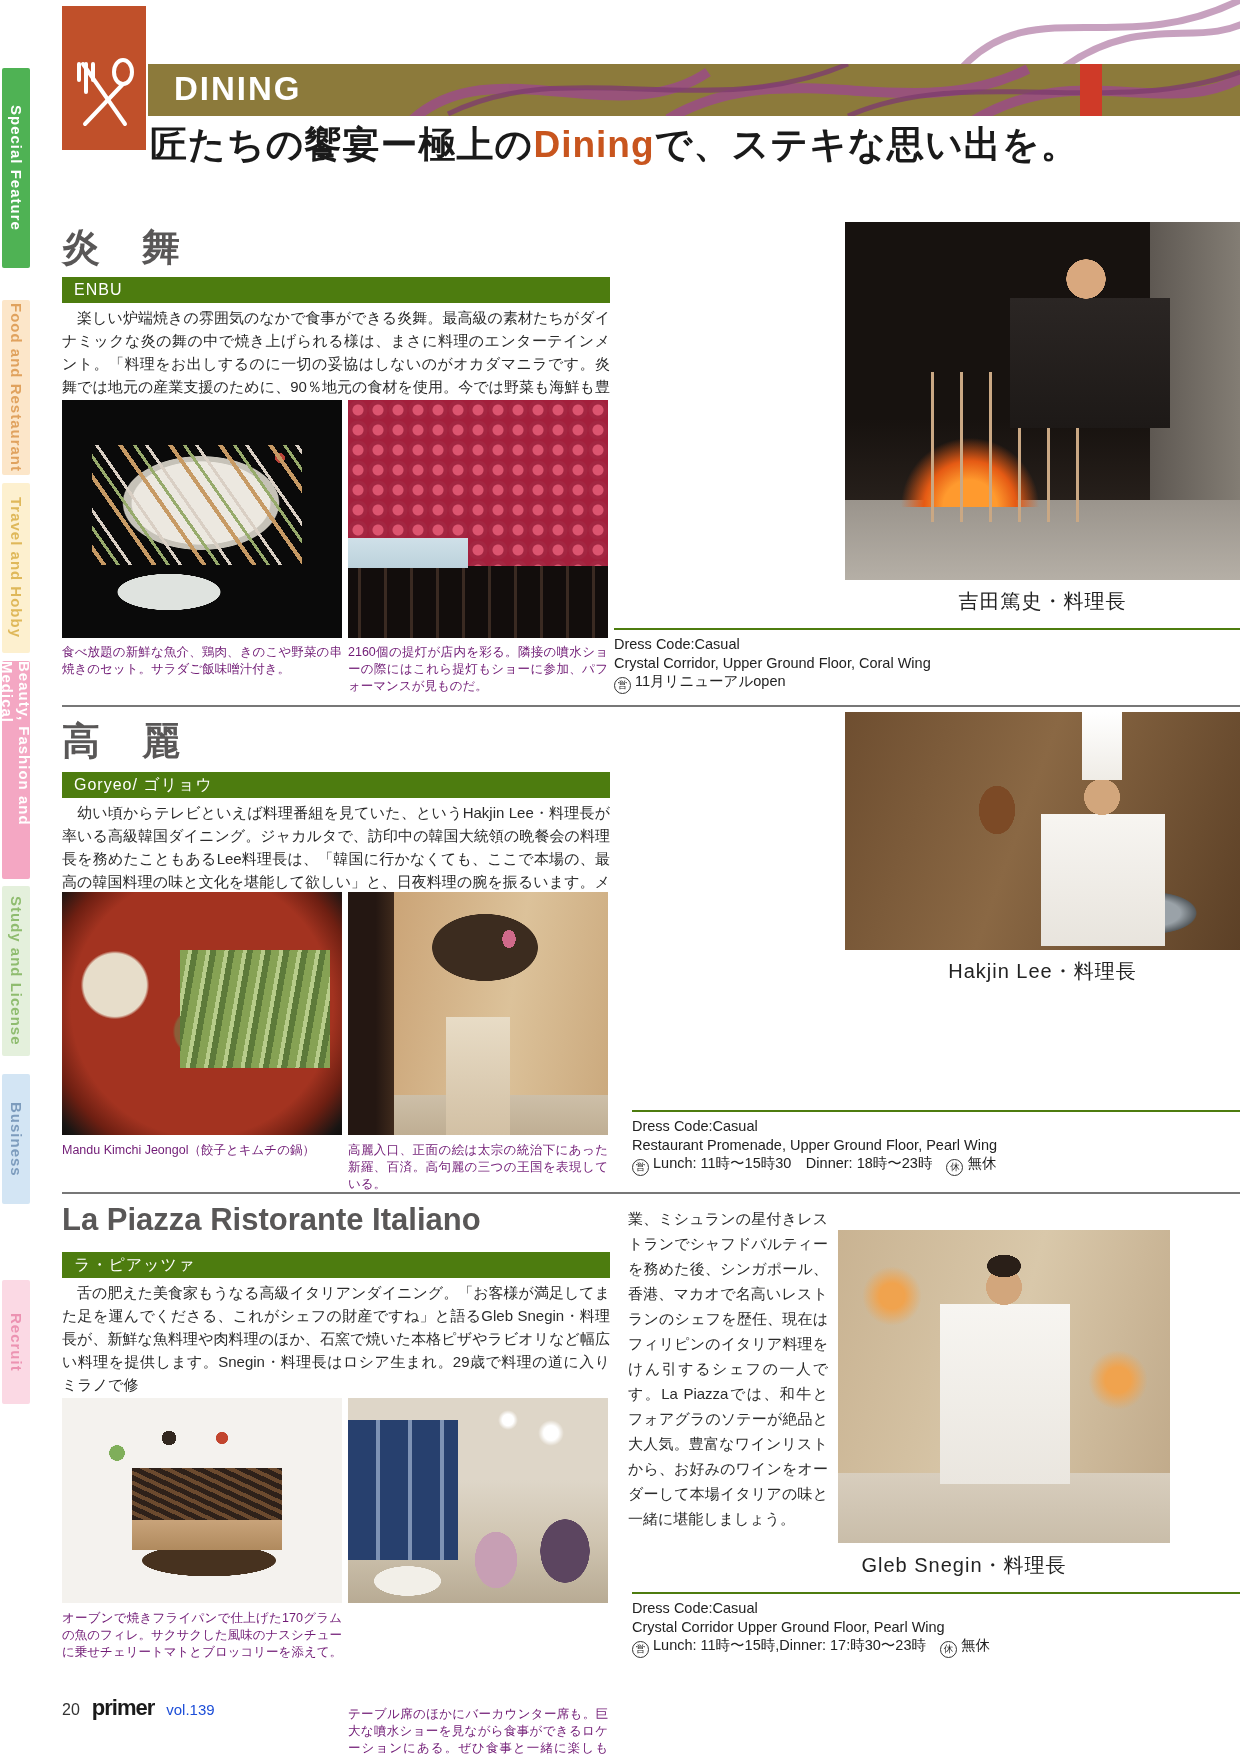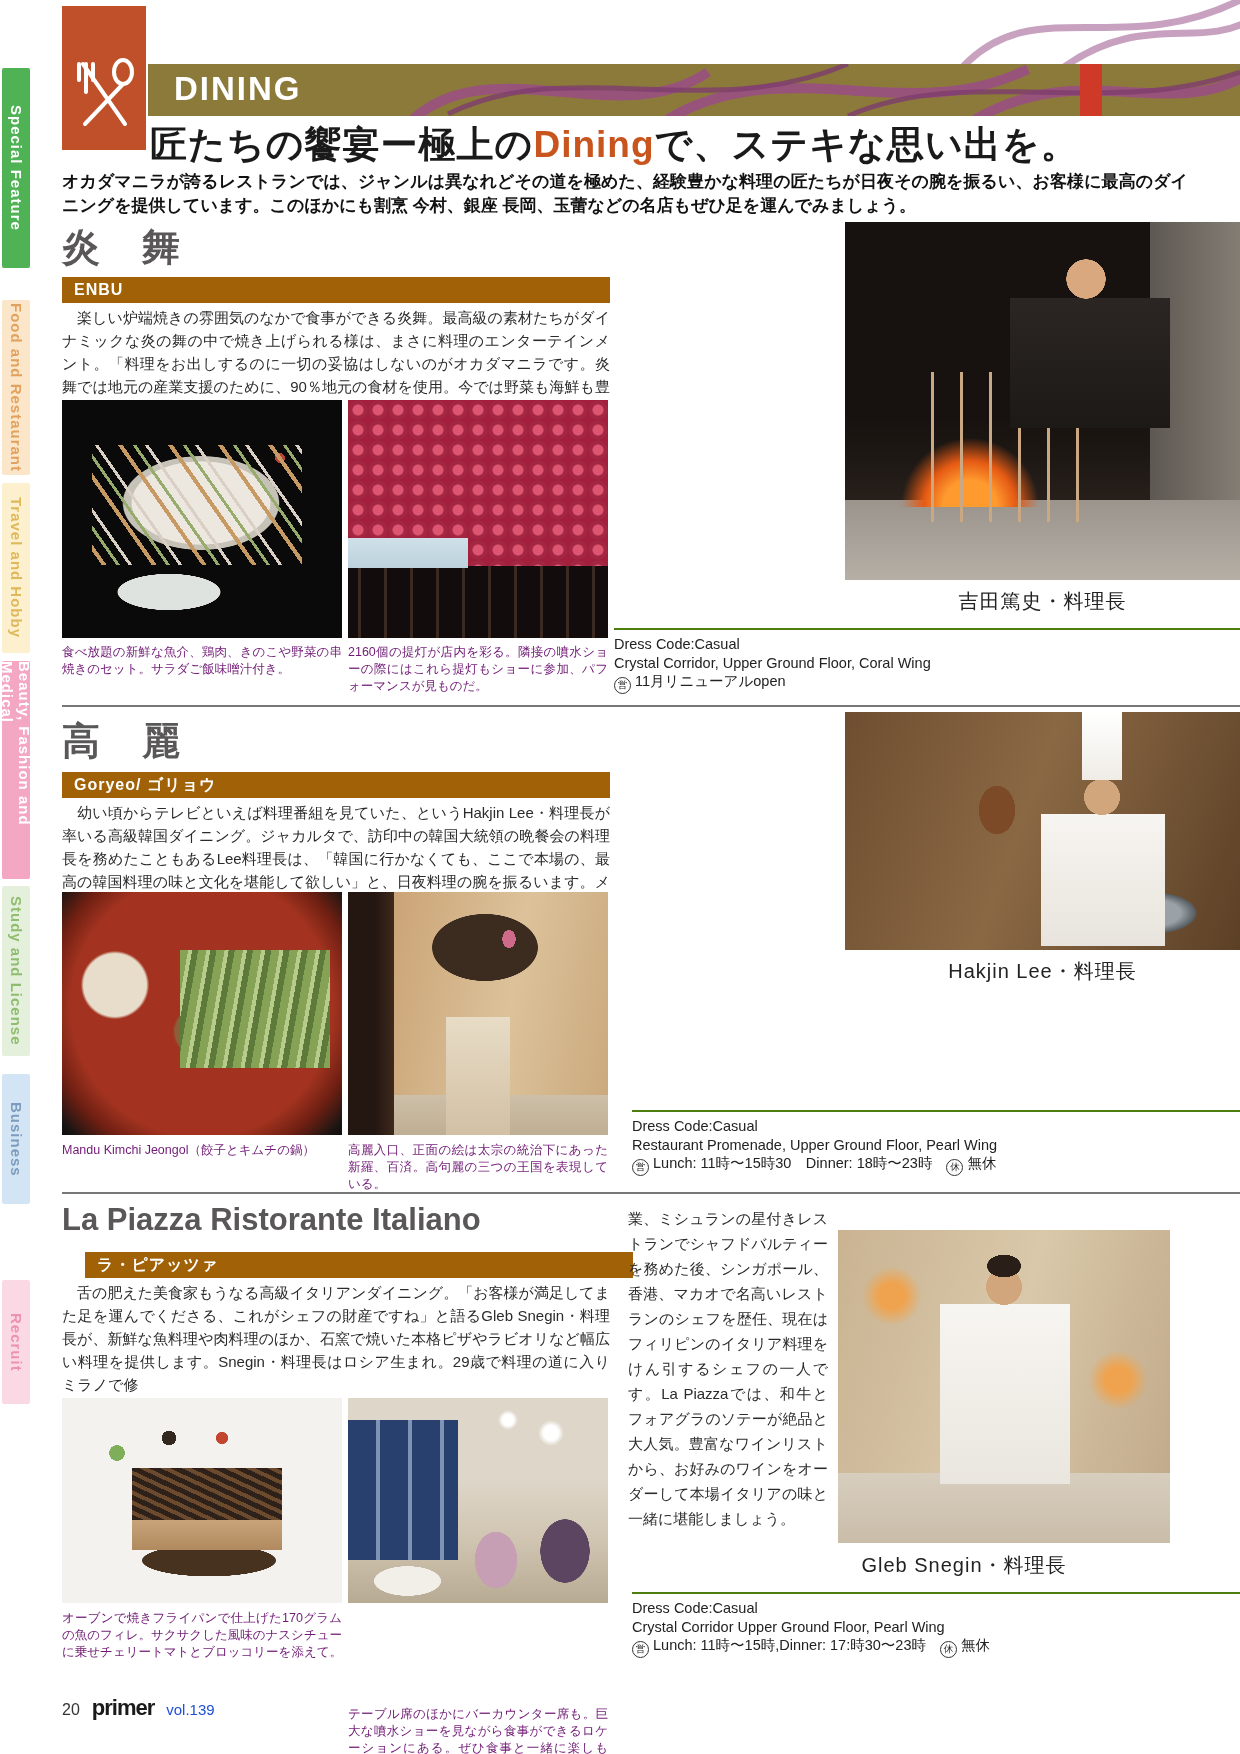--- a/index.html
+++ b/index.html
@@ -24,22 +24,22 @@
   .band svg{position:absolute;left:0;top:0;}
   .band-accent{position:absolute;left:932px;top:-6px;width:22px;height:64px;background:#cf3a28;z-index:2;}
   .corner-swirl{position:absolute;right:0;top:0;width:300px;height:64px;overflow:hidden;}
   .headline{position:absolute;left:150px;top:120px;font-size:37px;font-weight:bold;color:#1a1a1a;letter-spacing:1px;white-space:nowrap;}
   .headline .accent{color:#c8551e;}
   .intro{position:absolute;left:62px;top:170px;width:1126px;font-size:17px;font-weight:bold;
          line-height:24px;color:#111;text-align:justify;}
   
   .sec-title{position:absolute;left:62px;font-size:38px;font-weight:bold;color:#595757;letter-spacing:2px;}
   .sec-title.latin{font-size:31px;letter-spacing:0;}
-  .sec-band{position:absolute;left:62px;width:548px;height:26px;background:#a16207;color:#fff;
-            font-size:16px;font-weight:bold;line-height:26px;padding-left:12px;box-sizing:border-box;letter-spacing:1px;}
+  .sec-band{position:absolute;left:62px;width:548px;height:26px;background:#4d7c0f;color:#fff;
+            font-size:16px;font-weight:normal;line-height:26px;padding-left:12px;box-sizing:border-box;letter-spacing:1px;}
   .body-left{position:absolute;left:62px;width:548px;font-size:15px;line-height:23px;text-align:justify;white-space:pre-line;}
   .body-right{position:absolute;left:628px;width:200px;font-size:15px;line-height:25px;text-align:justify;white-space:pre-line;}
   .caption{position:absolute;font-size:12.5px;line-height:17px;color:#701a75;text-align:justify;}
   .chef-caption{position:absolute;font-size:20px;color:#222;text-align:center;letter-spacing:1px;}
   .info{position:absolute;border-top:2px solid #4d7c0f;padding-top:5px;font-size:14.5px;line-height:18.5px;color:#222;}
   .circ{display:inline-flex;align-items:center;justify-content:center;width:15px;height:15px;border:1px solid #333;
         border-radius:50%;font-size:9.5px;margin-right:4px;vertical-align:-2px;}
   .circ:empty{display:none;}
   .circ2{margin-left:14px;}
   .divider{position:absolute;left:62px;width:1178px;border-top:2px solid #777;}
@@ -194,21 +194,20 @@
       <g fill="none" stroke="#b07aa4" stroke-width="7" opacity="0.7">
         <path d="M20 70 C 90 -10, 180 60, 300 0"></path>
         <path d="M120 70 C 200 10, 260 50, 310 20"></path>
       </g>
     </svg>
   </div>
 
   <div class="headline">
     <span>匠たちの饗宴ー極上の</span><span class="accent">Dining</span><span>で、ステキな思い出を。</span>
   </div>
-  <div class="intro">オカダマニラが誇るレストランでは、ジャンルは異なれどその道を極めた、経験豊かな料理の匠たちが日夜その腕を振るい、お客様に最高のダイニングを提供しています。このほかにも割烹 今村、銀座 長岡、玉蕾などの名店もぜひ足を運んでみましょう。</div>
 
   <div class="sec-title" style="top:222px;">炎　舞</div>
   <div class="sec-band" style="top:277px;">ENBU</div>
   <div class="body-left" style="top:306px;">　楽しい炉端焼きの雰囲気のなかで食事ができる炎舞。最高級の素材たちがダイナミックな炎の舞の中で焼き上げられる様は、まさに料理のエンターテインメント。「料理をお出しするのに一切の妥協はしないのがオカダマニラです。炎舞では地元の産業支援のために、90％地元の食材を使用。今では野菜も海鮮も豊富な種類が</div>
 
   <div class="ph ph-skewers"></div>
   <div class="ph ph-lanterns"></div>
   <div class="ph ph-chef1"></div>
 
   <div class="caption" style="left:62px;top:644px;width:280px;">食べ放題の新鮮な魚介、鶏肉、きのこや野菜の串焼きのセット。サラダご飯味噌汁付き。</div>
@@ -237,21 +236,21 @@
 
   <div class="info" style="left:632px;top:1110px;width:608px;">
     <div>Dress Code:Casual</div>
     <div>Restaurant Promenade, Upper Ground Floor, Pearl Wing</div>
     <div><span class="circ">営</span><span>Lunch: 11時〜15時30　Dinner: 18時〜23時</span><span class="circ circ2">休</span><span>無休</span></div>
   </div>
 
   <div class="divider" style="top:1192px;"></div>
 
   <div class="sec-title latin" style="top:1202px;">La Piazza Ristorante Italiano</div>
-  <div class="sec-band" style="top:1252px;margin-left:23px;">ラ・ピアッツァ</div>
+  <div class="sec-band" style="top:1252px;">ラ・ピアッツァ</div>
   <div class="body-left" style="top:1281px;">　舌の肥えた美食家もうなる高級イタリアンダイニング。「お客様が満足してまた足を運んでくださる、これがシェフの財産ですね」と語るGleb Snegin・料理長が、新鮮な魚料理や肉料理のほか、石窯で焼いた本格ピザやラビオリなど幅広い料理を提供します。Snegin・料理長はロシア生まれ。29歳で料理の道に入りミラノで修</div>
   <div class="body-right" style="top:1206px;">業、ミシュランの星付きレストランでシャフドバルティーを務めた後、シンガポール、香港、マカオで名高いレストランのシェフを歴任、現在はフィリピンのイタリア料理をけん引するシェフの一人です。La Piazzaでは、和牛とフォアグラのソテーが絶品と大人気。豊富なワインリストから、お好みのワインをオーダーして本場イタリアの味と一緒に堪能しましょう。</div>
 
   <div class="ph ph-fish"></div>
   <div class="ph ph-lapiazza"></div>
   <div class="ph ph-chef3"></div>
 
   <div class="caption" style="left:62px;top:1610px;width:280px;">オーブンで焼きフライパンで仕上げた170グラムの魚のフィレ。サクサクした風味のナスシチューに乗せチェリートマトとブロッコリーを添えて。</div>
   <div class="caption" style="left:348px;top:1706px;width:260px;">テーブル席のほかにバーカウンター席も。巨大な噴水ショーを見ながら食事ができるロケーションにある。ぜひ食事と一緒に楽しもう。</div>
   <div class="chef-caption" style="left:798px;top:1552px;width:332px;">Gleb Snegin・料理長</div>

